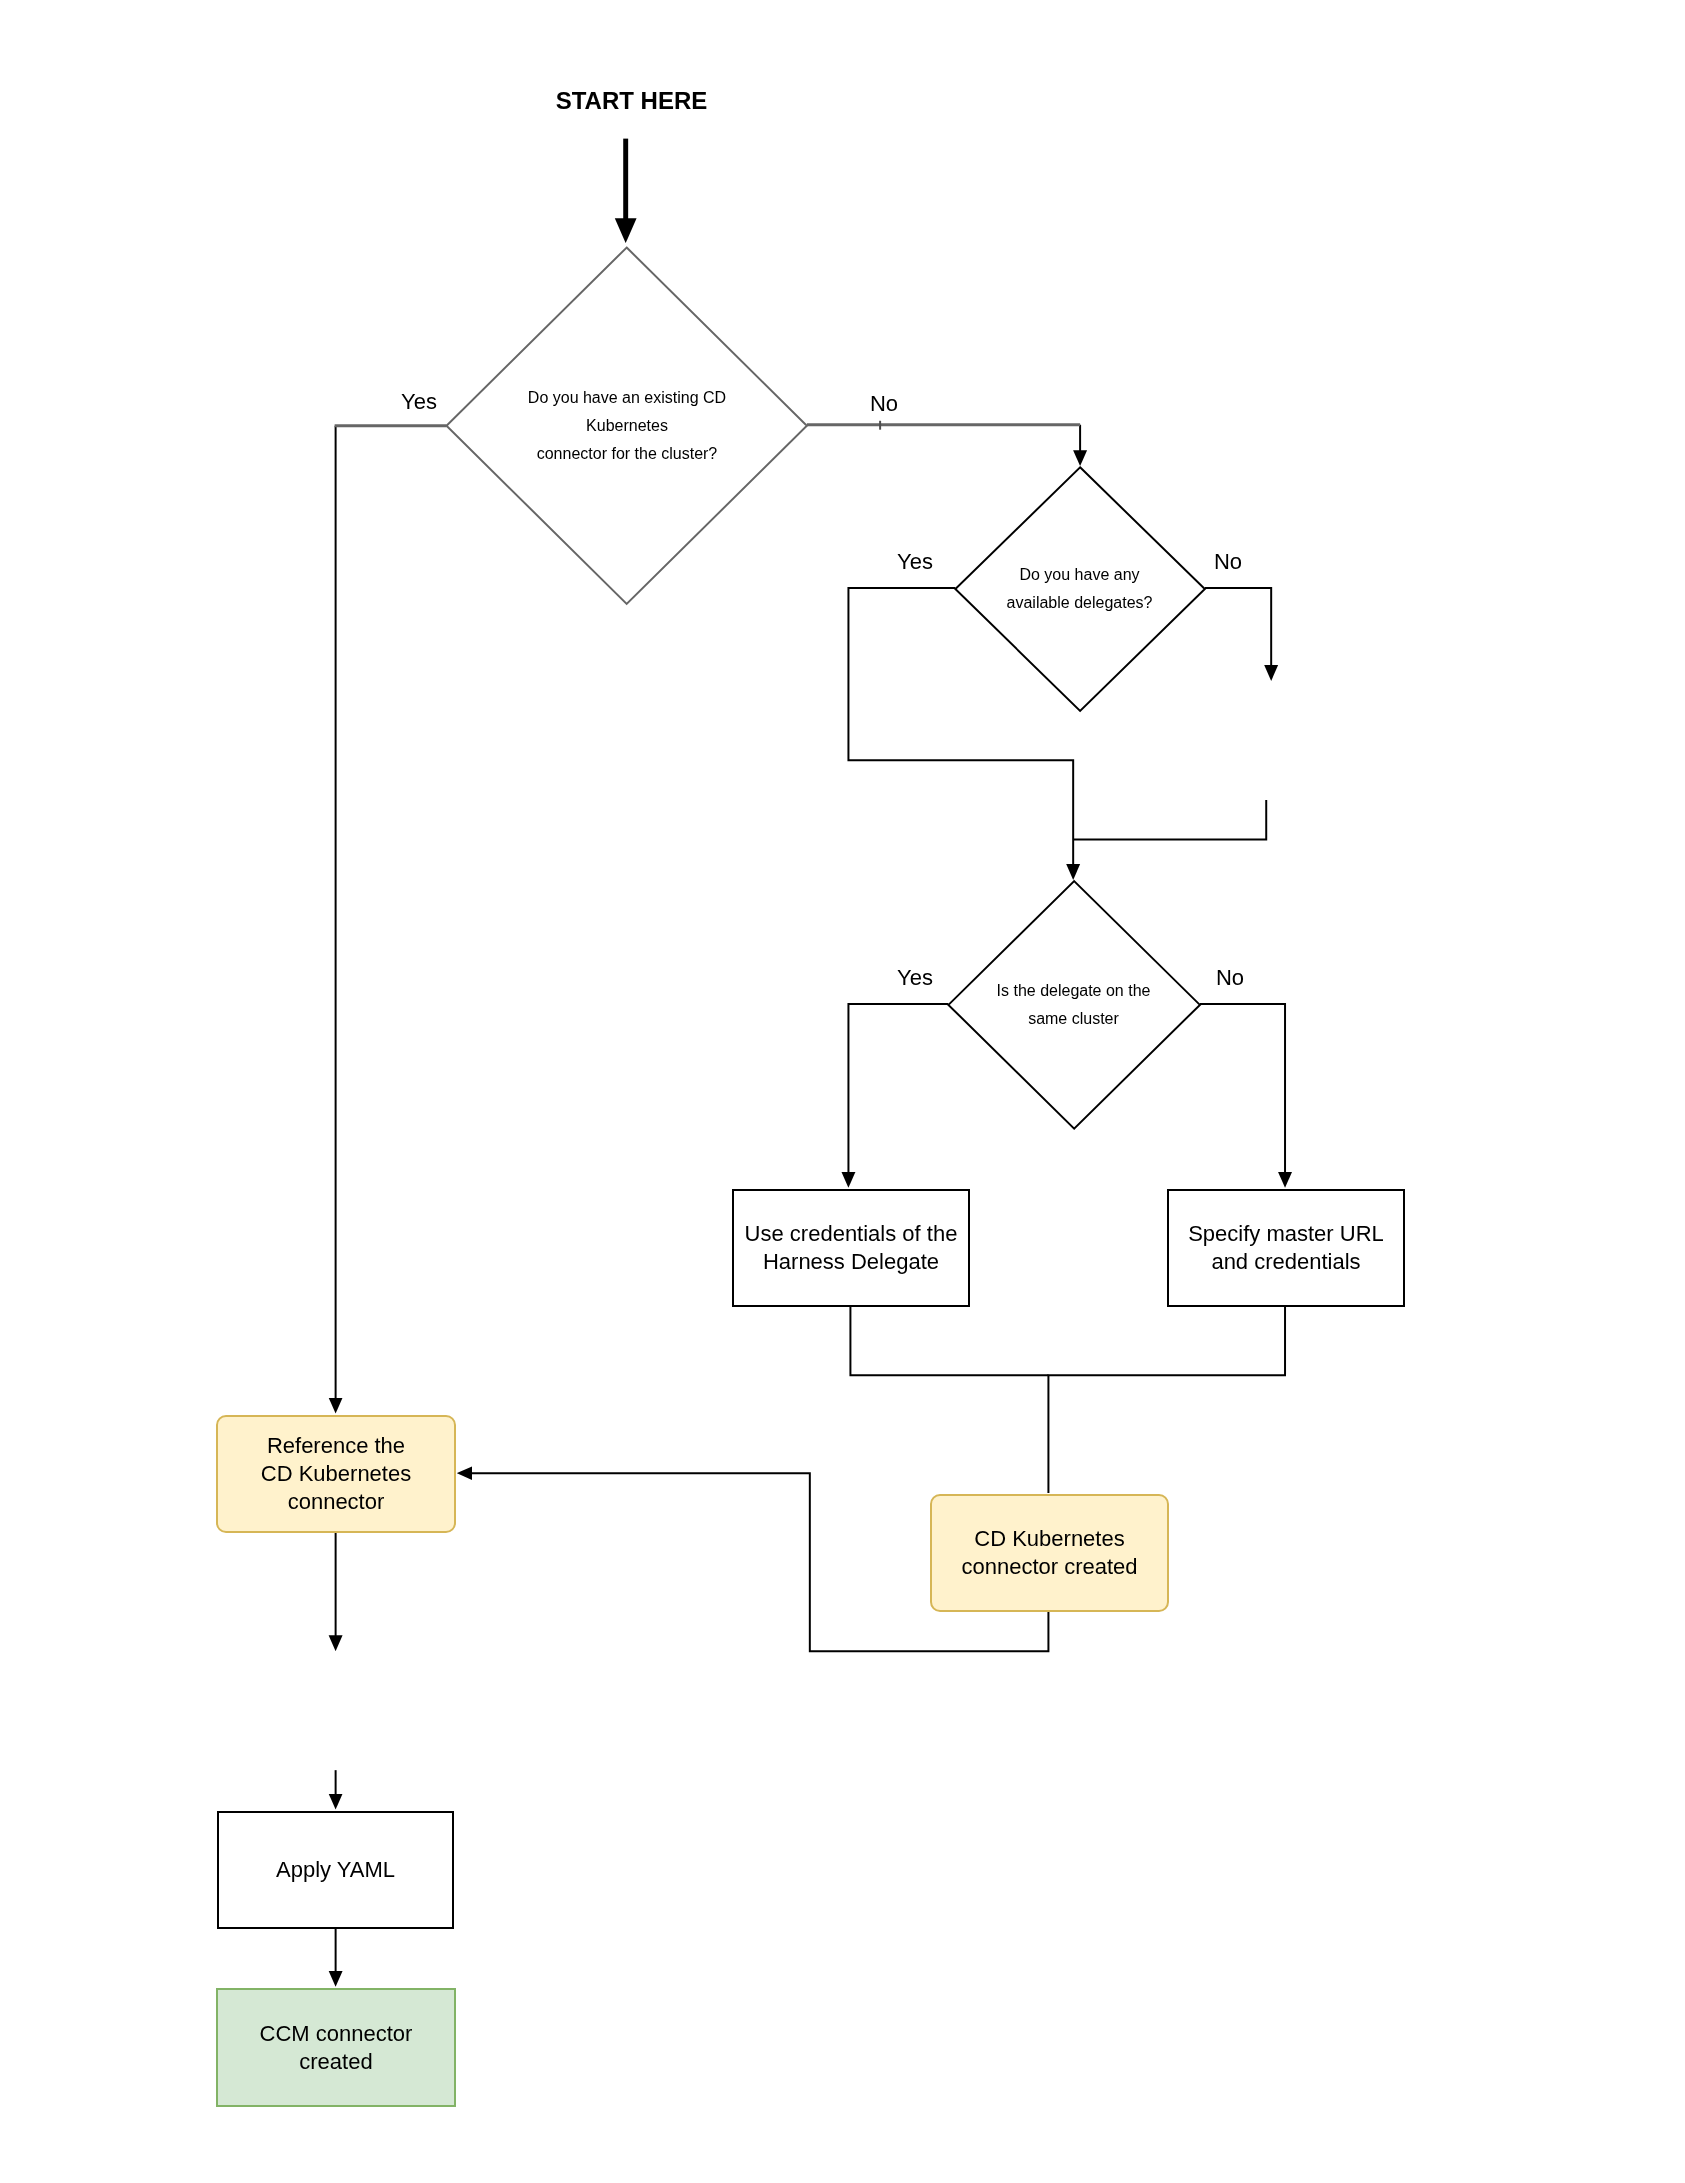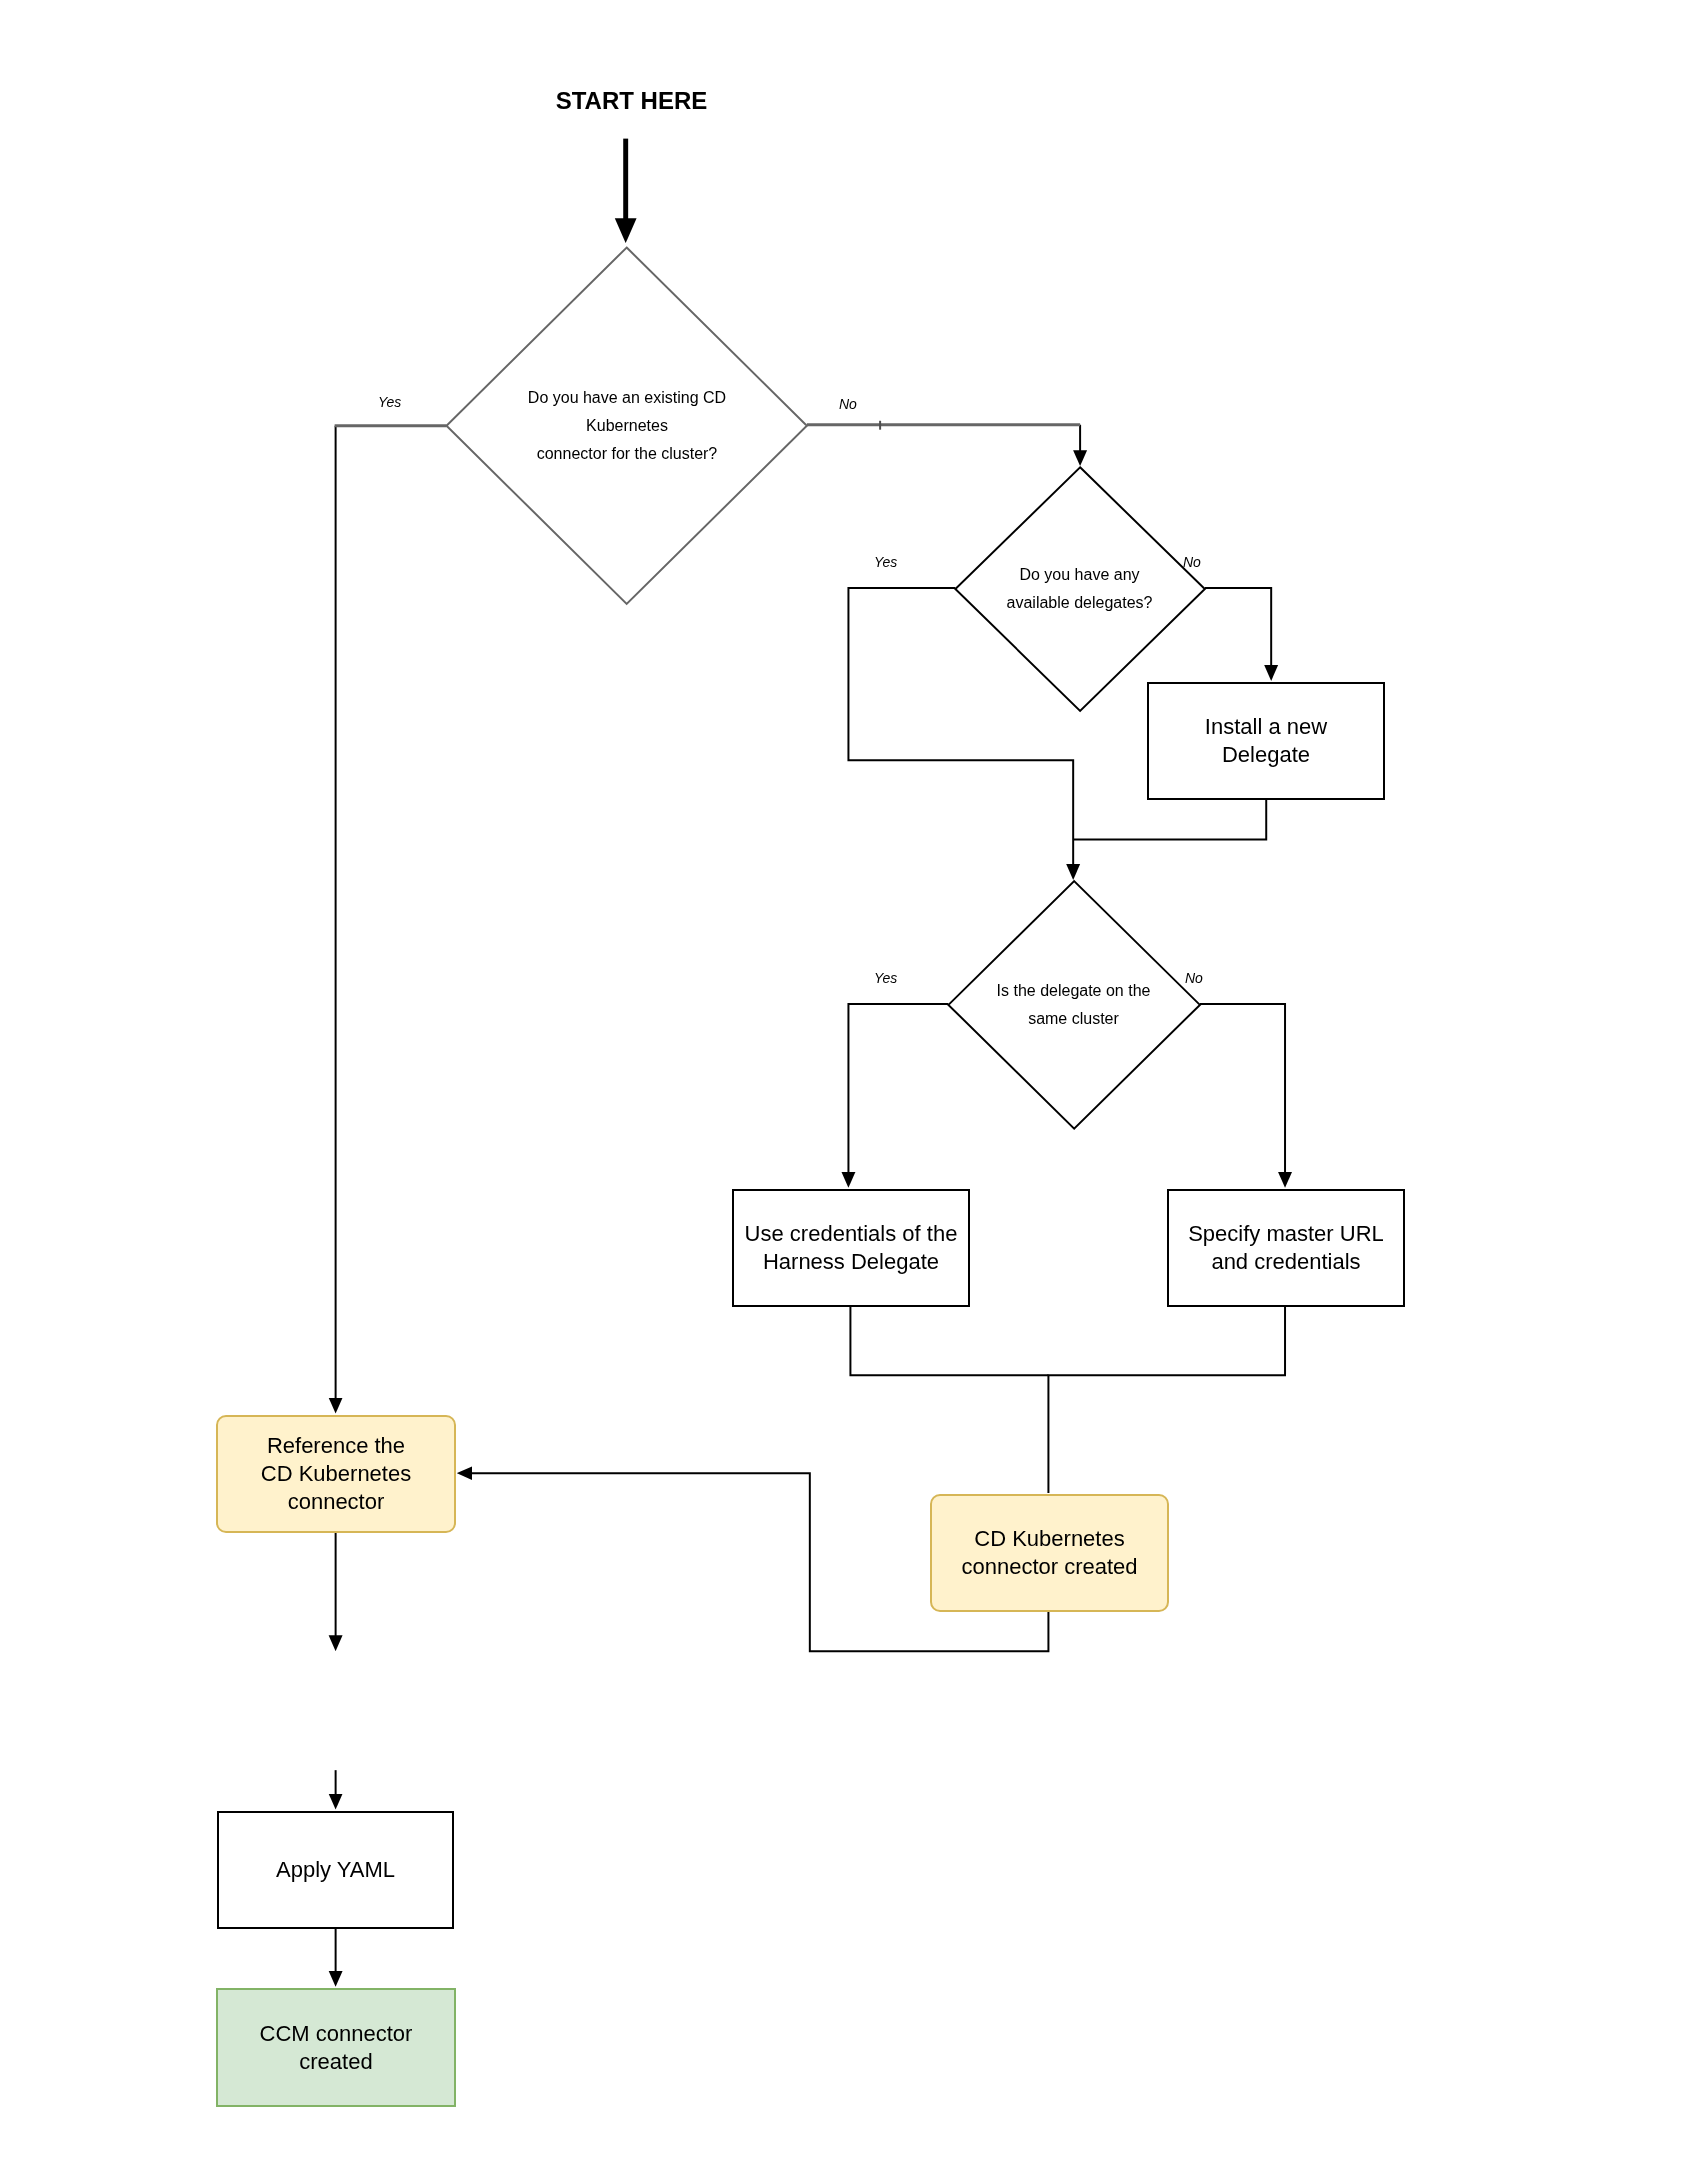--- a/index.html
+++ b/index.html
@@ -21,22 +21,22 @@
     background:var(--node-fill);border:2px solid var(--node-border);
   }
   .node.highlight{background:var(--highlight-fill);border-color:var(--highlight-border);border-radius:10px;}
   .node.success{background:var(--success-fill);border-color:var(--success-border);}
   .diamond-label{
     position:absolute;display:flex;align-items:center;justify-content:center;
     text-align:center;white-space:pre-line;font-size:16px;line-height:28px;
     pointer-events:none;
   }
   .edge-label{
-    position:absolute;width:59px;text-align:left;
-    font-size:14px;line-height:26px;font-style:italic;
+    position:absolute;width:59px;text-align:right;
+    font-size:22px;line-height:26px;
   }
   .title{
     position:absolute;left:458px;top:87px;width:347px;
     text-align:center;font-size:24px;font-weight:bold;
   }
   svg .wire{stroke:var(--connector);stroke-width:2;fill:none;}
   svg .wire-thick{stroke:var(--connector);stroke-width:5;fill:none;}
   svg .stub{stroke:var(--decision-border);stroke-width:3;fill:none;}
   svg .tick{stroke:#4d4d4d;stroke-width:2;fill:none;}
   svg .diamond{fill:var(--node-fill);stroke-width:2;}
@@ -102,22 +102,20 @@
   <div class="diamond-label" style="left:948px;top:881px;width:251px;height:248px;">Is the delegate on the
 same cluster</div>
 
   <div class="edge-label" style="left:378px;top:389px;">Yes</div>
   <div class="edge-label" style="left:839px;top:391px;">No</div>
   <div class="edge-label" style="left:874px;top:549px;">Yes</div>
   <div class="edge-label" style="left:1183px;top:549px;">No</div>
   <div class="edge-label" style="left:874px;top:965px;">Yes</div>
   <div class="edge-label" style="left:1185px;top:965px;">No</div>
 
-  <div class="node" style="left:1147px;top:682px;width:238px;height:118px;">Install a new
-Delegate</div>
 
   <div class="node" style="left:732px;top:1189px;width:238px;height:118px;">Use credentials of the
 Harness Delegate</div>
 
   <div class="node" style="left:1167px;top:1189px;width:238px;height:118px;">Specify master URL
 and credentials</div>
 
   <div class="node highlight" style="left:216px;top:1415px;width:240px;height:118px;">Reference the
 CD Kubernetes
 connector</div>

